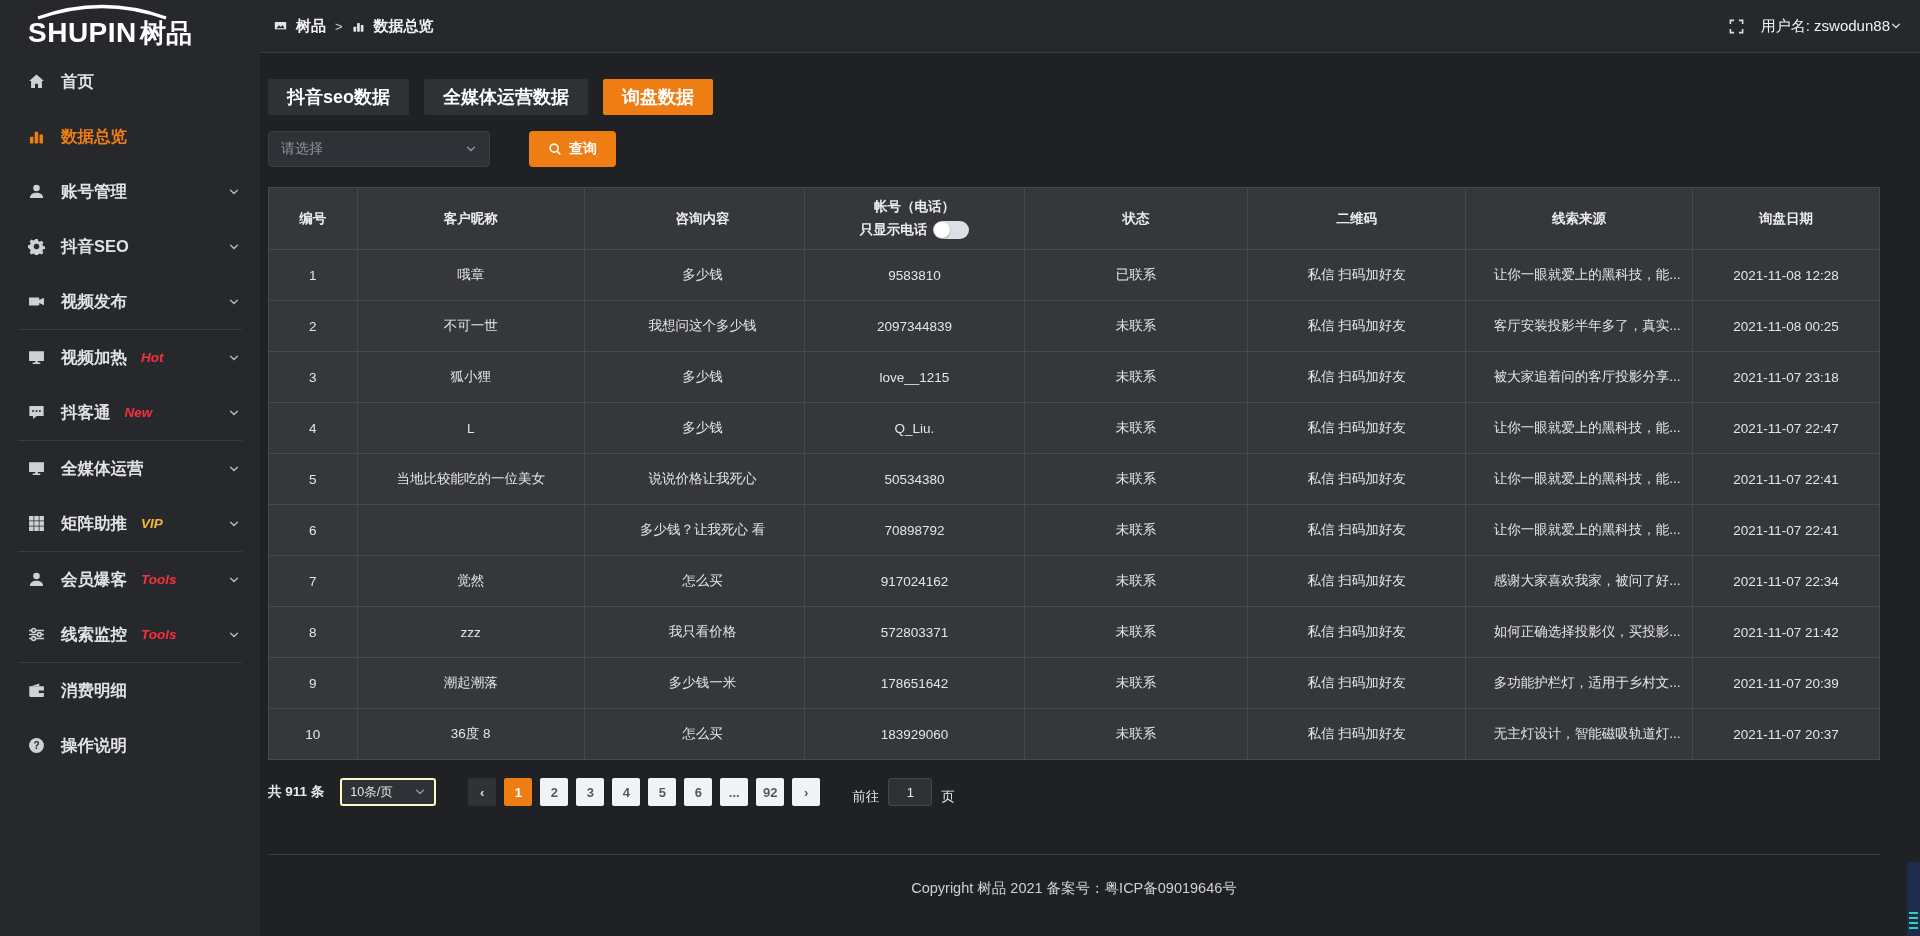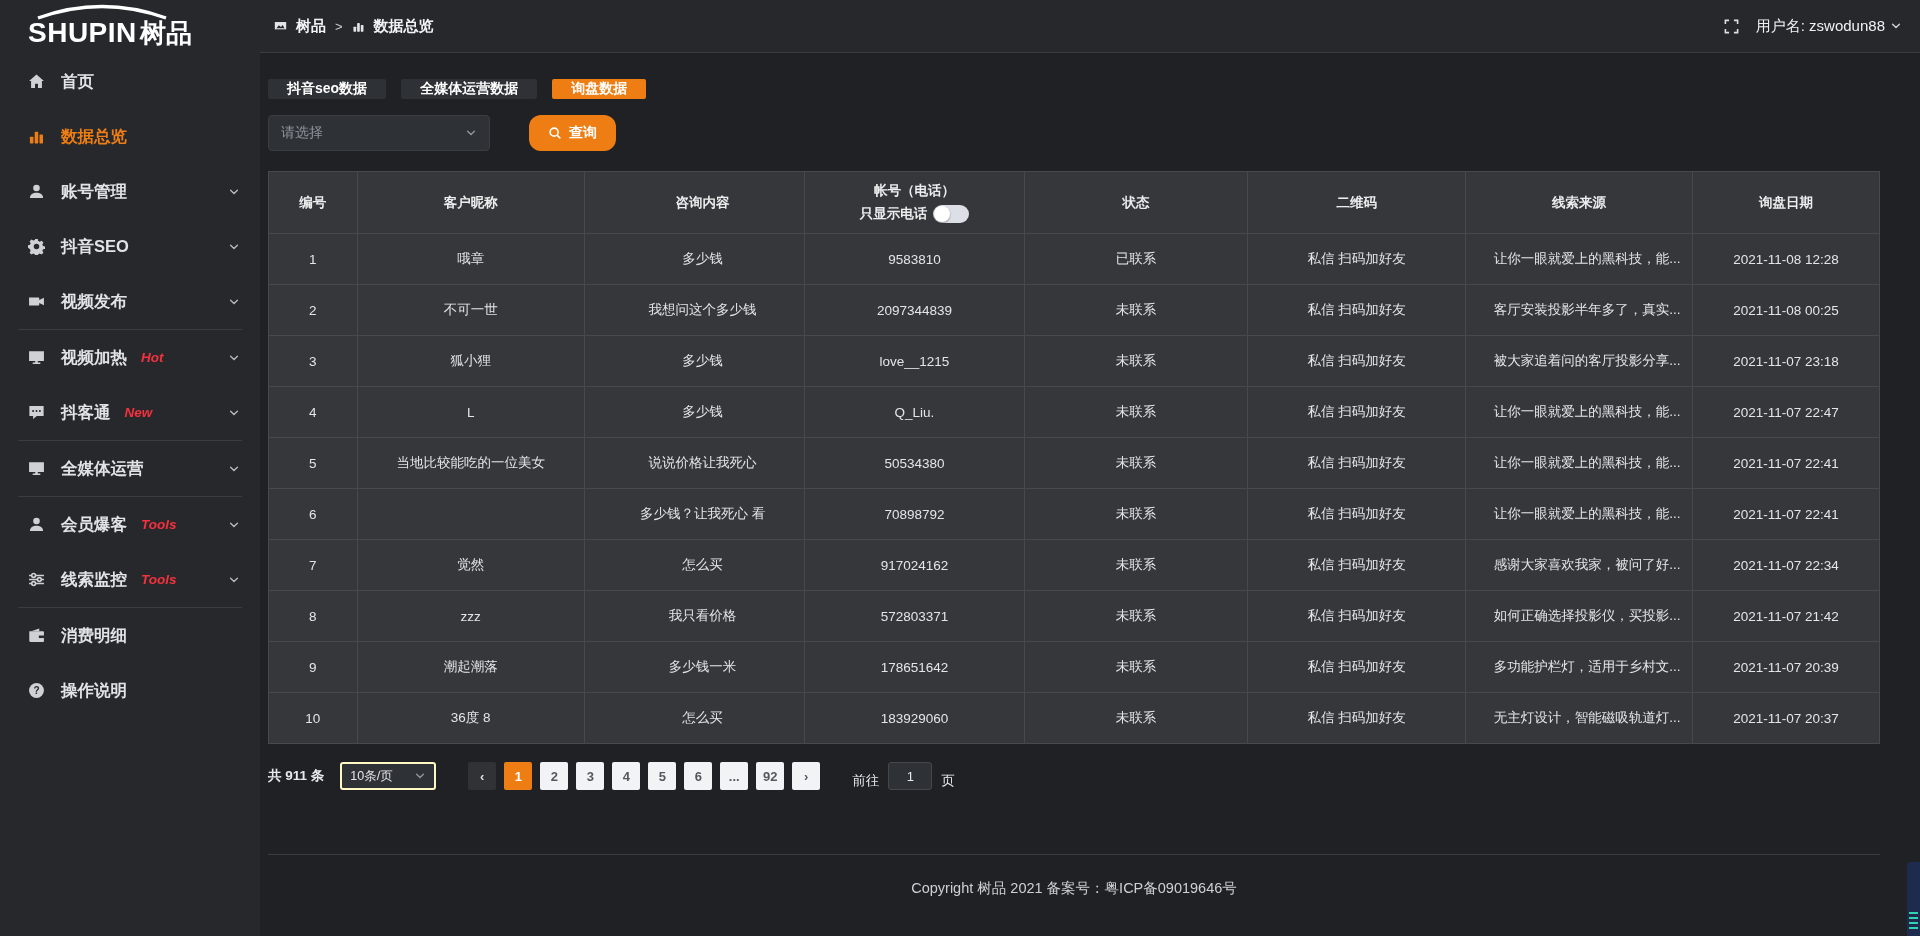--- a/index.html
+++ b/index.html
@@ -11,44 +11,44 @@
   }
   
   .topbar { height:52px; background:#26282c; display:flex; align-items:center; }
   .logo-area { width:260px; flex:0 0 260px; display:flex; align-items:center; padding-left:24px; }
   .breadcrumb { display:flex; align-items:center; gap:9px; font-size:15px; font-weight:bold; color:#f2f3f4; margin-left:14px; }
   .bc-icon { display:inline-flex; color:#e4e5e7; }
   .bc-icon svg { width:13px; height:13px; }
   .bc-sep { color:#cfd0d3; font-size:13px; font-weight:normal; }
   .topbar-right { margin-left:auto; display:flex; align-items:center; gap:16px; padding-right:18px; font-size:15px; color:#f0f1f2; }
   .fs-btn { display:inline-flex; color:#dfe0e2; cursor:pointer; }
-  .user-wrap { display:flex; align-items:center; gap:5px; cursor:pointer; }
+  .user-wrap { display:flex; align-items:center; cursor:pointer; }
   .user-wrap .chev { display:inline-flex; color:#cfd0d3; }
   
   .layout { display:flex; height:884px; }
   .sidebar { width:260px; flex:0 0 260px; background:#26282c; padding-top:2px; }
   .menu-item { height:55px; display:flex; align-items:center; padding:0 20px 0 26px; font-size:16.5px; font-weight:bold; color:#e2e3e5; cursor:pointer; }
   .menu-item .micon { width:20px; display:inline-flex; justify-content:center; margin-right:15px; color:#cfd1d4; }
   .menu-item .micon svg { width:17px; height:17px; }
   .menu-item.active { color:#ee7e13; }
   .menu-item.active .micon { color:#ee7e13; }
   .mbadge { margin-left:14px; font-size:13.5px; font-style:italic; font-weight:bold; }
   .mchevron { margin-left:auto; display:inline-flex; color:#b4b6ba; }
   .menu-divider { height:1px; background:#393c41; margin:0 18px; }
   
   .main { flex:1; background:#1f2124; border-top:1px solid #393c41; padding:26px 40px 0 8px; display:flex; flex-direction:column; }
   .tabs { display:flex; gap:15px; }
-  .tab { height:20px; padding:0 19px; background:#2e3136; color:#fff; font-size:14px; font-weight:bold; display:flex; align-items:center; border-radius:2px; cursor:pointer; }
+  .tab { height:36px; padding:0 19px; background:#2e3136; color:#fff; font-size:18px; font-weight:bold; display:flex; align-items:center; border-radius:2px; cursor:pointer; }
   .tab.active { background:#ee7e13; }
   .filter-row { margin-top:16px; display:flex; align-items:center; }
   .select { width:222px; height:36px; background:#2e3136; border:1px solid #3a3d42; border-radius:4px; display:flex; align-items:center; padding:4px 12px; font-size:14px; color:#8f939a; cursor:pointer; margin-right:9px; }
   .select .chev { margin-left:auto; display:inline-flex; color:#8f939a; }
   .range-btn { height:34px; padding:0 10px; margin-left:13px; background:#ffffff; border:1px solid #aeb1b7; border-radius:2px; color:#3a3c40; font-size:13px; display:flex; align-items:center; cursor:pointer; }
   .range-btn.active { border:2px solid #ee7e13; }
-  .search-btn { height:36px; margin-left:30px; padding:0 19px; background:#ee7e13; border-radius:12px; color:#fff; font-size:14px; font-weight:bold; display:flex; align-items:center; gap:7px; cursor:pointer; }
+  .search-btn { height:36px; margin-left:30px; padding:0 19px; background:#ee7e13; border-radius:4px; color:#fff; font-size:14px; font-weight:bold; display:flex; align-items:center; gap:7px; cursor:pointer; }
   
   table.data { margin-top:20px; width:100%; border-collapse:collapse; background:#35373b; table-layout:fixed; }
   table.data th, table.data td { border:1px solid #47494e; text-align:center; font-size:13.5px; }
   table.data th { height:62px; color:#eceded; font-weight:bold; }
   table.data td { height:51px; color:#e4e5e7; overflow:hidden; white-space:nowrap; }
   th.al, td.al { text-align:left; padding-left:16px; }
   td.orange, span.link-orange { color:#e07a2a; }
   td.status-uncontacted { color:#e07a2a; }
   td.status-contacted { color:#e6e7e9; }
   .hdr-phone { display:flex; flex-direction:column; align-items:center; gap:5px; }
@@ -231,20 +231,34 @@
           </span>
     <span class="mlabel">全媒体运营</span>
 
     <span class="mchevron">
             <svg viewBox="0 0 12 12" width="12" height="12" fill="none" stroke="currentColor" stroke-width="1.4" stroke-linecap="round">
               <path d="M2.6 4.2 6 7.6l3.4-3.4"></path>
             </svg>
           </span>
   </div>
 
+  <div class="menu-item">
+    <span class="micon">
+            <svg viewBox="0 0 16 16" fill="currentColor">
+              <path d="M1 1h4.2v4.2H1zM5.9 1h4.2v4.2H5.9zM10.8 1H15v4.2h-4.2zM1 5.9h4.2v4.2H1zM5.9 5.9h4.2v4.2H5.9zM10.8 5.9H15v4.2h-4.2zM1 10.8h4.2V15H1zM5.9 10.8h4.2V15H5.9zM10.8 10.8H15V15h-4.2z"></path>
+            </svg>
+          </span>
+    <span class="mlabel">矩阵助推</span>
+    <span class="mbadge" style="color: rgb(240, 183, 59);">VIP</span>
+    <span class="mchevron">
+            <svg viewBox="0 0 12 12" width="12" height="12" fill="none" stroke="currentColor" stroke-width="1.4" stroke-linecap="round">
+              <path d="M2.6 4.2 6 7.6l3.4-3.4"></path>
+            </svg>
+          </span>
+  </div>
 <div class="menu-divider"></div>
   <div class="menu-item">
     <span class="micon">
             <svg viewBox="0 0 16 16" fill="currentColor">
               <circle cx="8" cy="4.7" r="3.1"></circle>
               <path d="M1.8 14.2c0-3.4 2.8-5 6.2-5s6.2 1.6 6.2 5z"></path>
             </svg>
           </span>
     <span class="mlabel">会员爆客</span>
     <span class="mbadge" style="color: rgb(245, 49, 61);">Tools</span>

